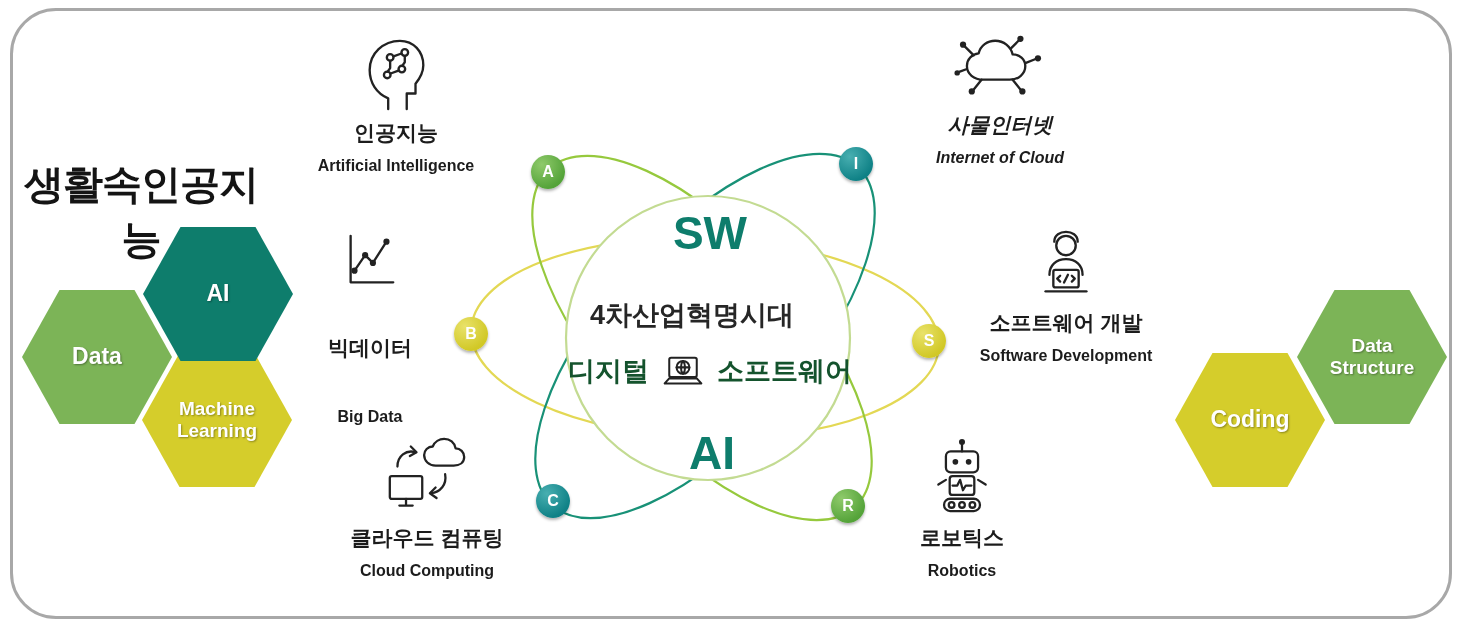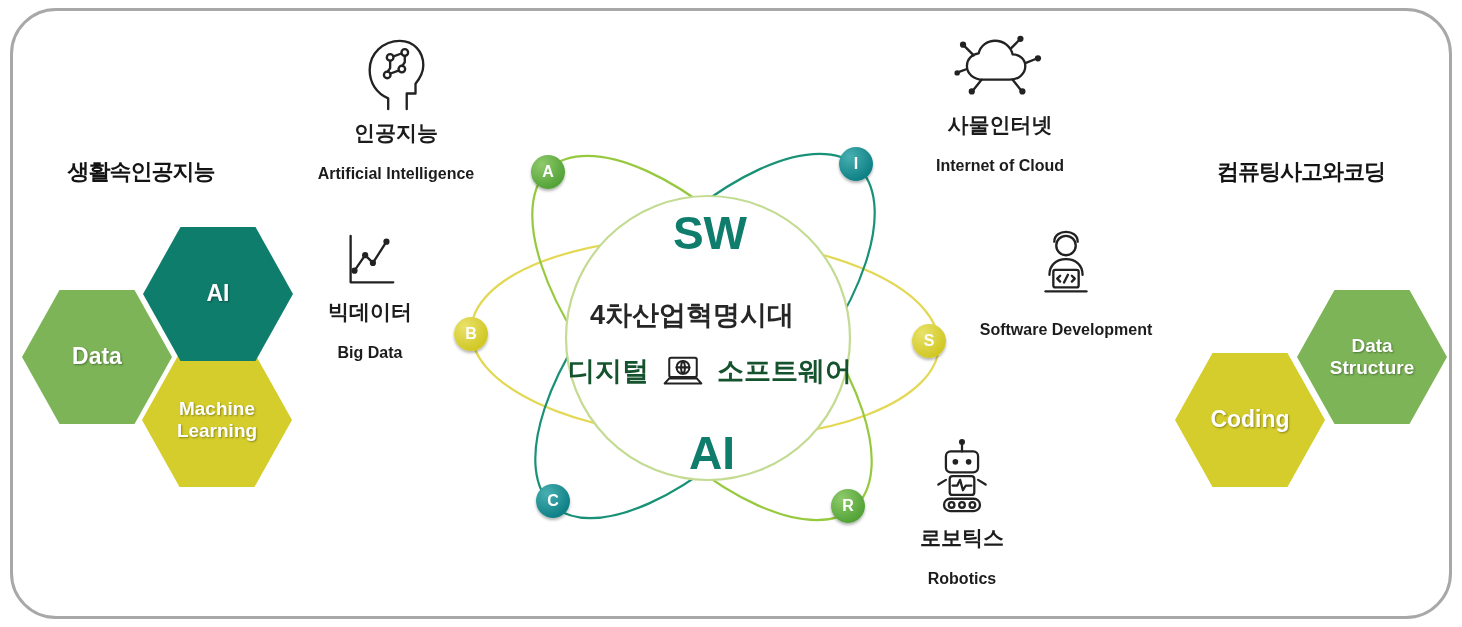--- a/index.html
+++ b/index.html
@@ -2,21 +2,21 @@
 <html style="--teal: #0e7d6c; --green: #7cb457; --yellow: #d5cd2b; --badge-teal: #0f8186; --badge-green: #54a339; --badge-yellow: #d1c826; --orbit-teal: #189177; --orbit-green: #96c93d; --orbit-yellow: #e3d854; --circle-stroke: #c3db92;"><head>
 <meta charset="utf-8">
 <style>
   * { margin:0; padding:0; box-sizing:border-box; }
   html,body { background:#fff; }
   body { font-family:"Liberation Sans","DejaVu Sans",sans-serif; }
 
   .canvas { position:relative; width:1462px; height:627px; background:#fff; overflow:hidden; }
   .frame { position:absolute; left:10px; top:8px; width:1442px; height:611px; border:3px solid #a8a8a8; border-radius:46px; background:#fff; }
 
-  .side-title { position:absolute; font-size:22px; font-weight:800; color:#141414; text-align:center; letter-spacing:-1px; }
+  .side-title { position:absolute; font-size:40px; font-weight:800; color:#141414; text-align:center; letter-spacing:-1px; }
   .title-left { left:6px; top:157px; width:270px; }
   .title-right { left:1158px; top:157px; width:286px; }
 
   .hex { position:absolute; width:150px; height:134px;
          clip-path:polygon(25% 0,75% 0,100% 50%,75% 100%,25% 100%,0 50%);
          display:flex; align-items:center; justify-content:center; }
   .hex .label { color:#fff; font-weight:700; text-align:center; white-space:pre-line;
                 line-height:1.18; text-shadow:1px 1px 2px rgba(0,0,0,.35); font-size:23px; }
   .hex-ai        { left:143px;  top:227px; background:var(--teal); z-index:3; }
   .hex-data      { left:22px;   top:290px; background:var(--green); z-index:2; }
@@ -54,24 +54,24 @@
   .word-ai { left:660px; top:426px; width:104px; }
   .center-headline { position:absolute; left:545px; top:297px; width:294px; text-align:center;
                      font-size:27px; font-weight:700; color:#262626; z-index:4; }
   .center-subrow { position:absolute; left:545px; top:348px; width:330px; height:46px;
                    display:flex; align-items:center; justify-content:center; gap:12px;
                    font-size:27px; font-weight:700; color:#14532d; z-index:4; }
 
   .topic { position:absolute; display:flex; flex-direction:column; align-items:center;
            text-align:center; color:#1c1c1c; }
   .topic .ko { font-size:21px; font-weight:700; margin-top:6px; }
-  .topic .en { font-size:16px; font-weight:700; margin-top:18px; }
+  .topic .en { font-size:16px; font-weight:700; margin-top:10px; }
   .topic-ai       { left:305px; top:33px;  width:182px; }
-  .topic-iot      { left:903px; top:33px;  width:194px; }
-  .topic-bigdata  { left:300px; top:230px; width:140px; }
+  .topic-iot      { left:903px; top:33px;  width:194px;font-style:italic; }
+  .topic-bigdata  { left:300px; top:230px; width:140px;gap:36px; }
   .topic-swdev    { left:955px; top:229px; width:222px; }
   .topic-cloud    { left:333px; top:436px; width:188px; }
   .topic-robotics { left:868px; top:436px; width:188px;text-align:center; }
 
   .icon svg { stroke:#222; fill:none; stroke-width:2.4; stroke-linecap:round; stroke-linejoin:round; display:block; }
   .icon svg .fill { fill:#222; stroke:none; }
   .laptop-glyph svg { stroke:#222; fill:none; stroke-width:2.2; stroke-linecap:round; stroke-linejoin:round; display:block; }
 </style>
 </head>
 <body>
@@ -85,21 +85,20 @@
     <div class="label">AI</div>
   </div>
   <div class="hex hex-data">
     <div class="label">Data</div>
   </div>
   <div class="hex hex-ml">
     <div class="label">Machine
 Learning</div>
   </div>
 
-  <div class="side-title title-right">컴퓨팅사고와코딩</div>
   <div class="hex hex-ds">
     <div class="label">Data
 Structure</div>
   </div>
   <div class="hex hex-coding">
     <div class="label">Coding</div>
   </div>
 
   <svg class="orbits" viewBox="0 0 520 452">
     <ellipse class="orbit-yellow" cx="255" cy="226" rx="234" ry="100" transform="rotate(2 255 226)"></ellipse>
@@ -192,23 +191,39 @@
         <circle cx="39" cy="17" r="10"></circle>
         <path d="M27 13 C27 6 33 3 39 3 C45 3 51 6 51 13"></path>
         <path d="M22 47 C22 37 29 31 39 31 C49 31 56 37 56 47"></path>
         <rect x="26" y="42" width="26" height="18" rx="2" fill="#fff"></rect>
         <path d="M33 48 L30 51 L33 54"></path>
         <path d="M45 48 L48 51 L45 54"></path>
         <path d="M41 47 L37 55"></path>
         <path d="M18 64 L60 64"></path>
       </svg>
     </span>
+    <div class="ko">소프트웨어 개발</div>
     <div class="en">Software Development</div>
   </div>
 
+  <div class="topic topic-cloud">
+    <span class="icon">
+      <svg viewBox="0 0 86 86" width="82" height="82">
+        <path d="M52 31 C45 31 40 26 40 20 C40 15 44 11 49 11 C51 6 56 3 61 3 C67 3 72 7 73 13 C78 13 82 17 82 22 C82 28 77 31 71 31 Z"></path>
+        <rect x="4" y="42" width="34" height="24" rx="2"></rect>
+        <path d="M21 66 L21 73 M14 73 L28 73"></path>
+        <path d="M12 32 C12 21 21 14 31 17"></path>
+        <path d="M26 11 L32 17 L25 21"></path>
+        <path d="M62 40 C64 51 57 59 47 60"></path>
+        <path d="M52 54 L46 60 L53 65"></path>
+      </svg>
+    </span>
+    <div class="ko">클라우드 컴퓨팅</div>
+    <div class="en">Cloud Computing</div>
+  </div>
 
   <div class="topic topic-robotics">
     <span class="icon">
       <svg viewBox="0 0 74 86" width="70" height="82">
         <circle class="fill" cx="37" cy="6" r="3.2"></circle>
         <path d="M37 9 L37 16"></path>
         <rect x="20" y="16" width="34" height="22" rx="5"></rect>
         <circle class="fill" cx="30" cy="27" r="3"></circle>
         <circle class="fill" cx="44" cy="27" r="3"></circle>
         <rect x="24" y="42" width="26" height="20" rx="3"></rect>

